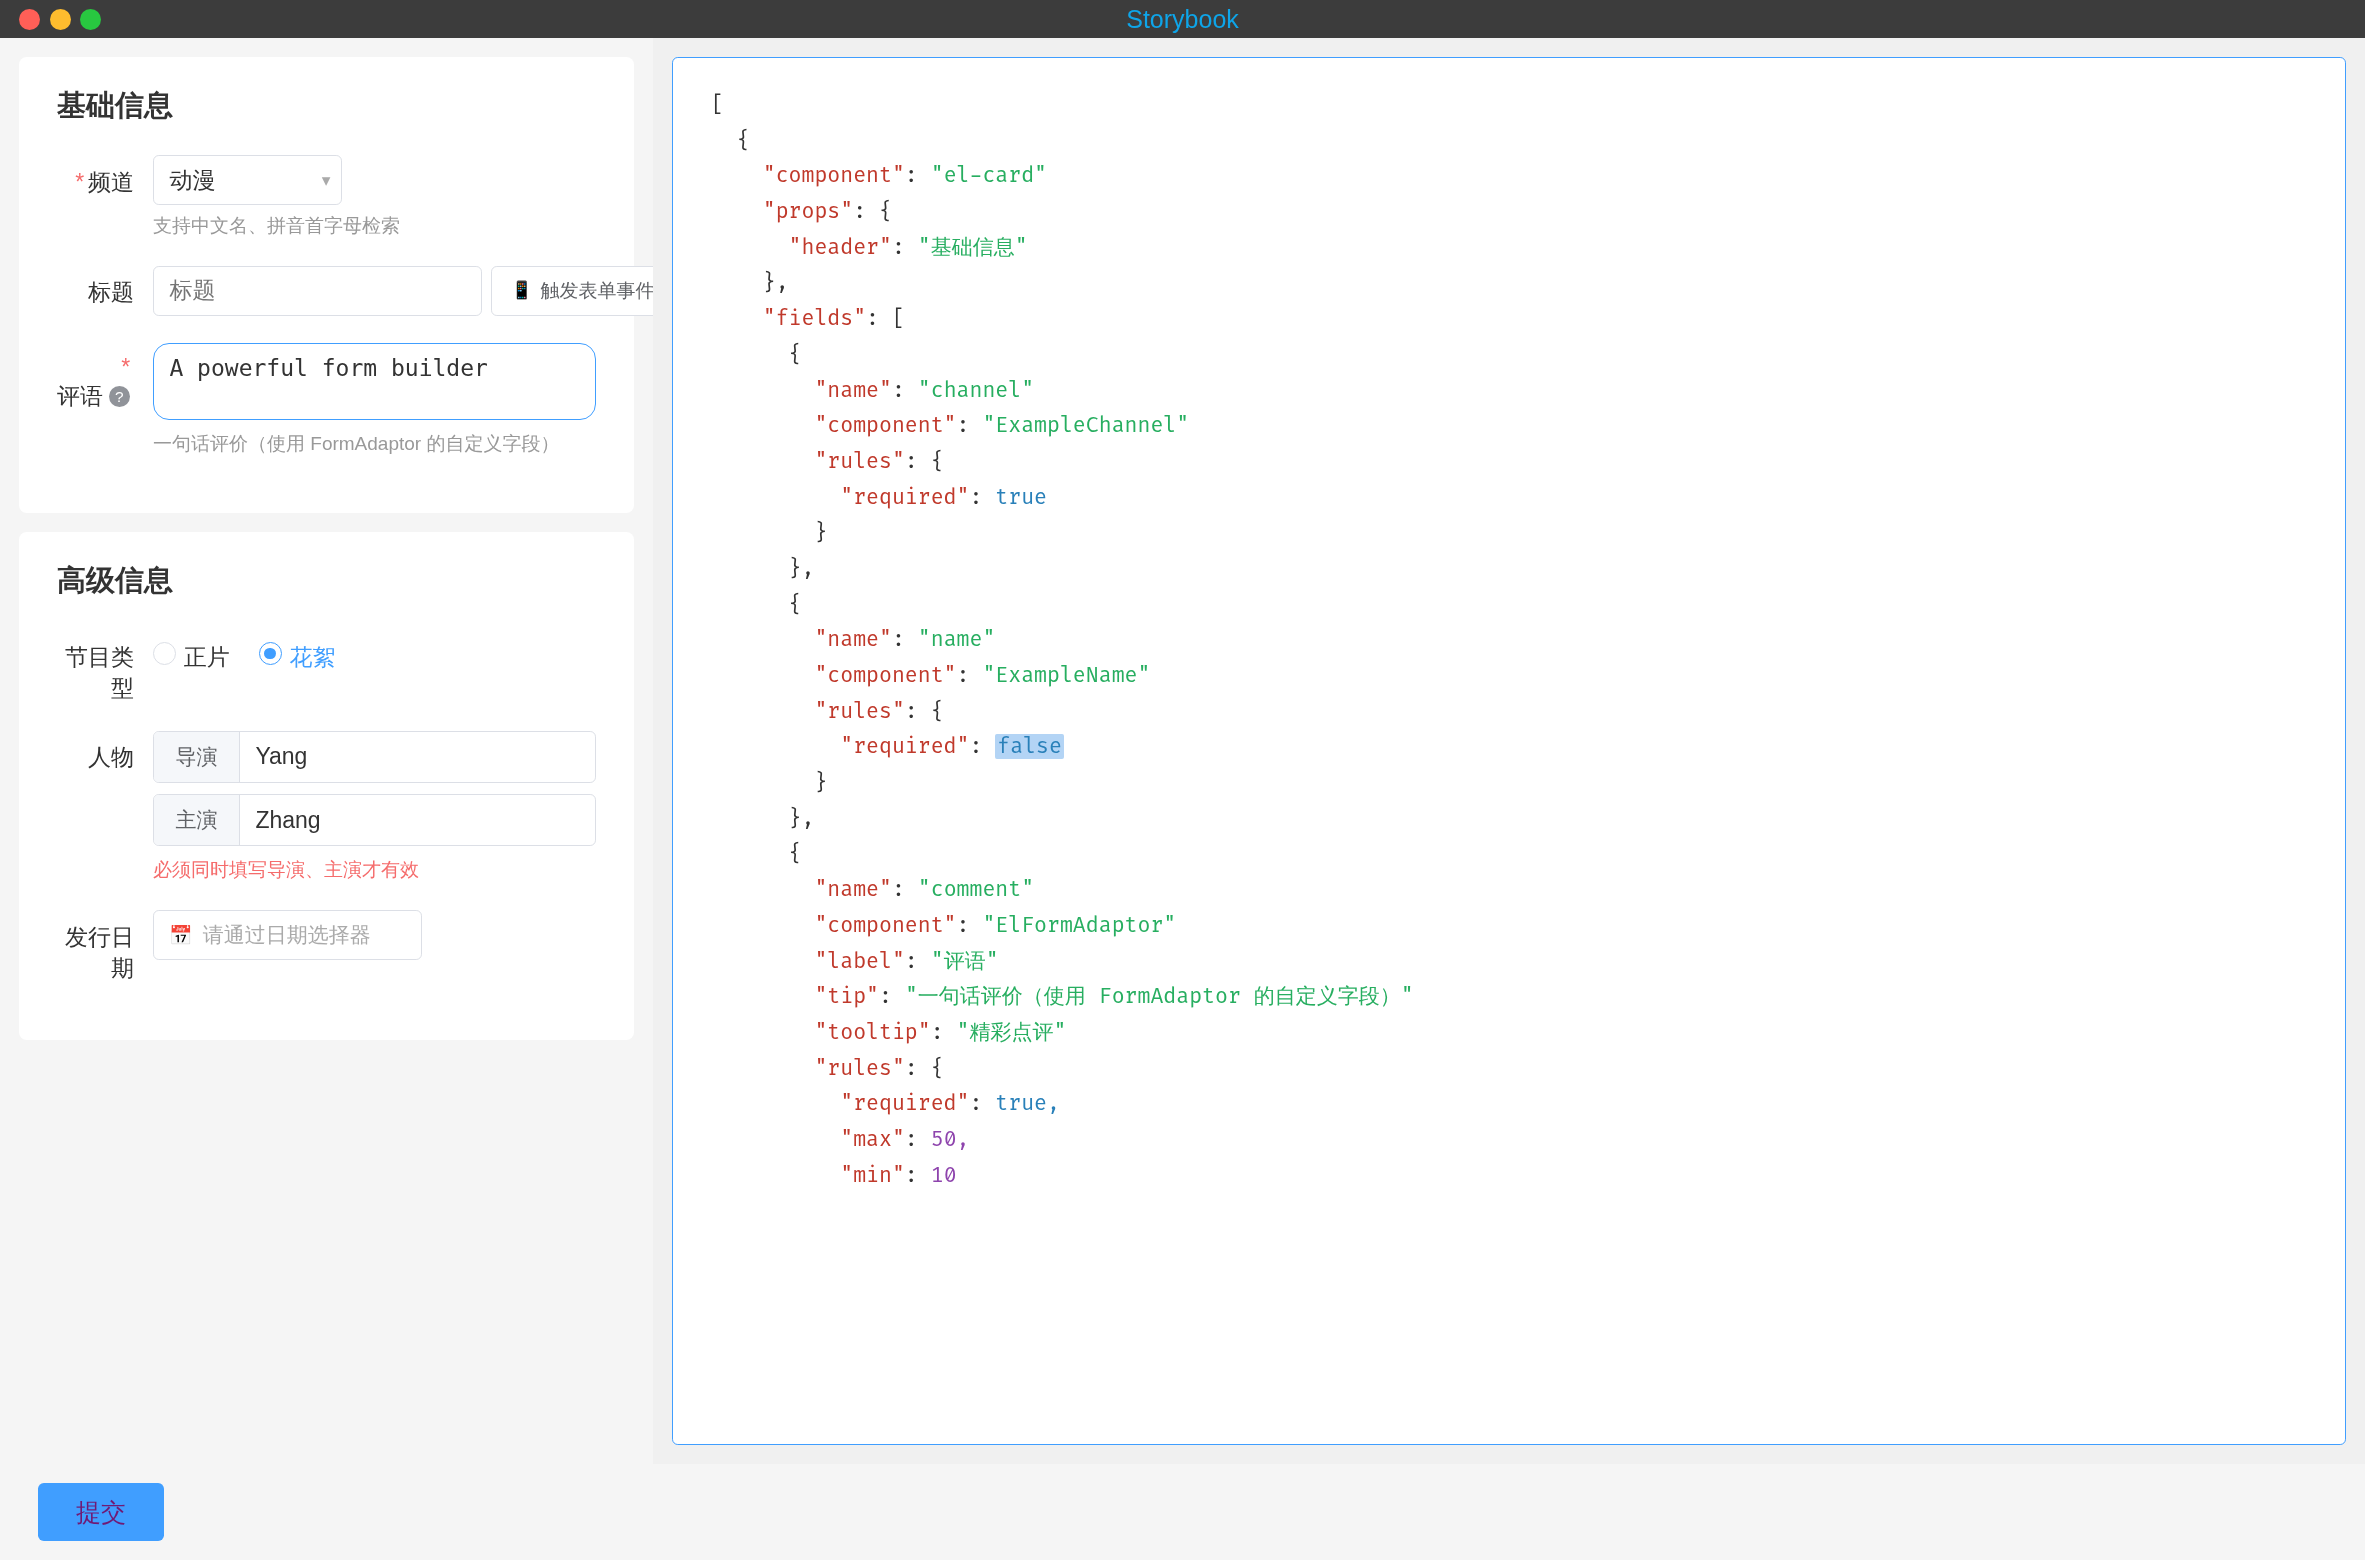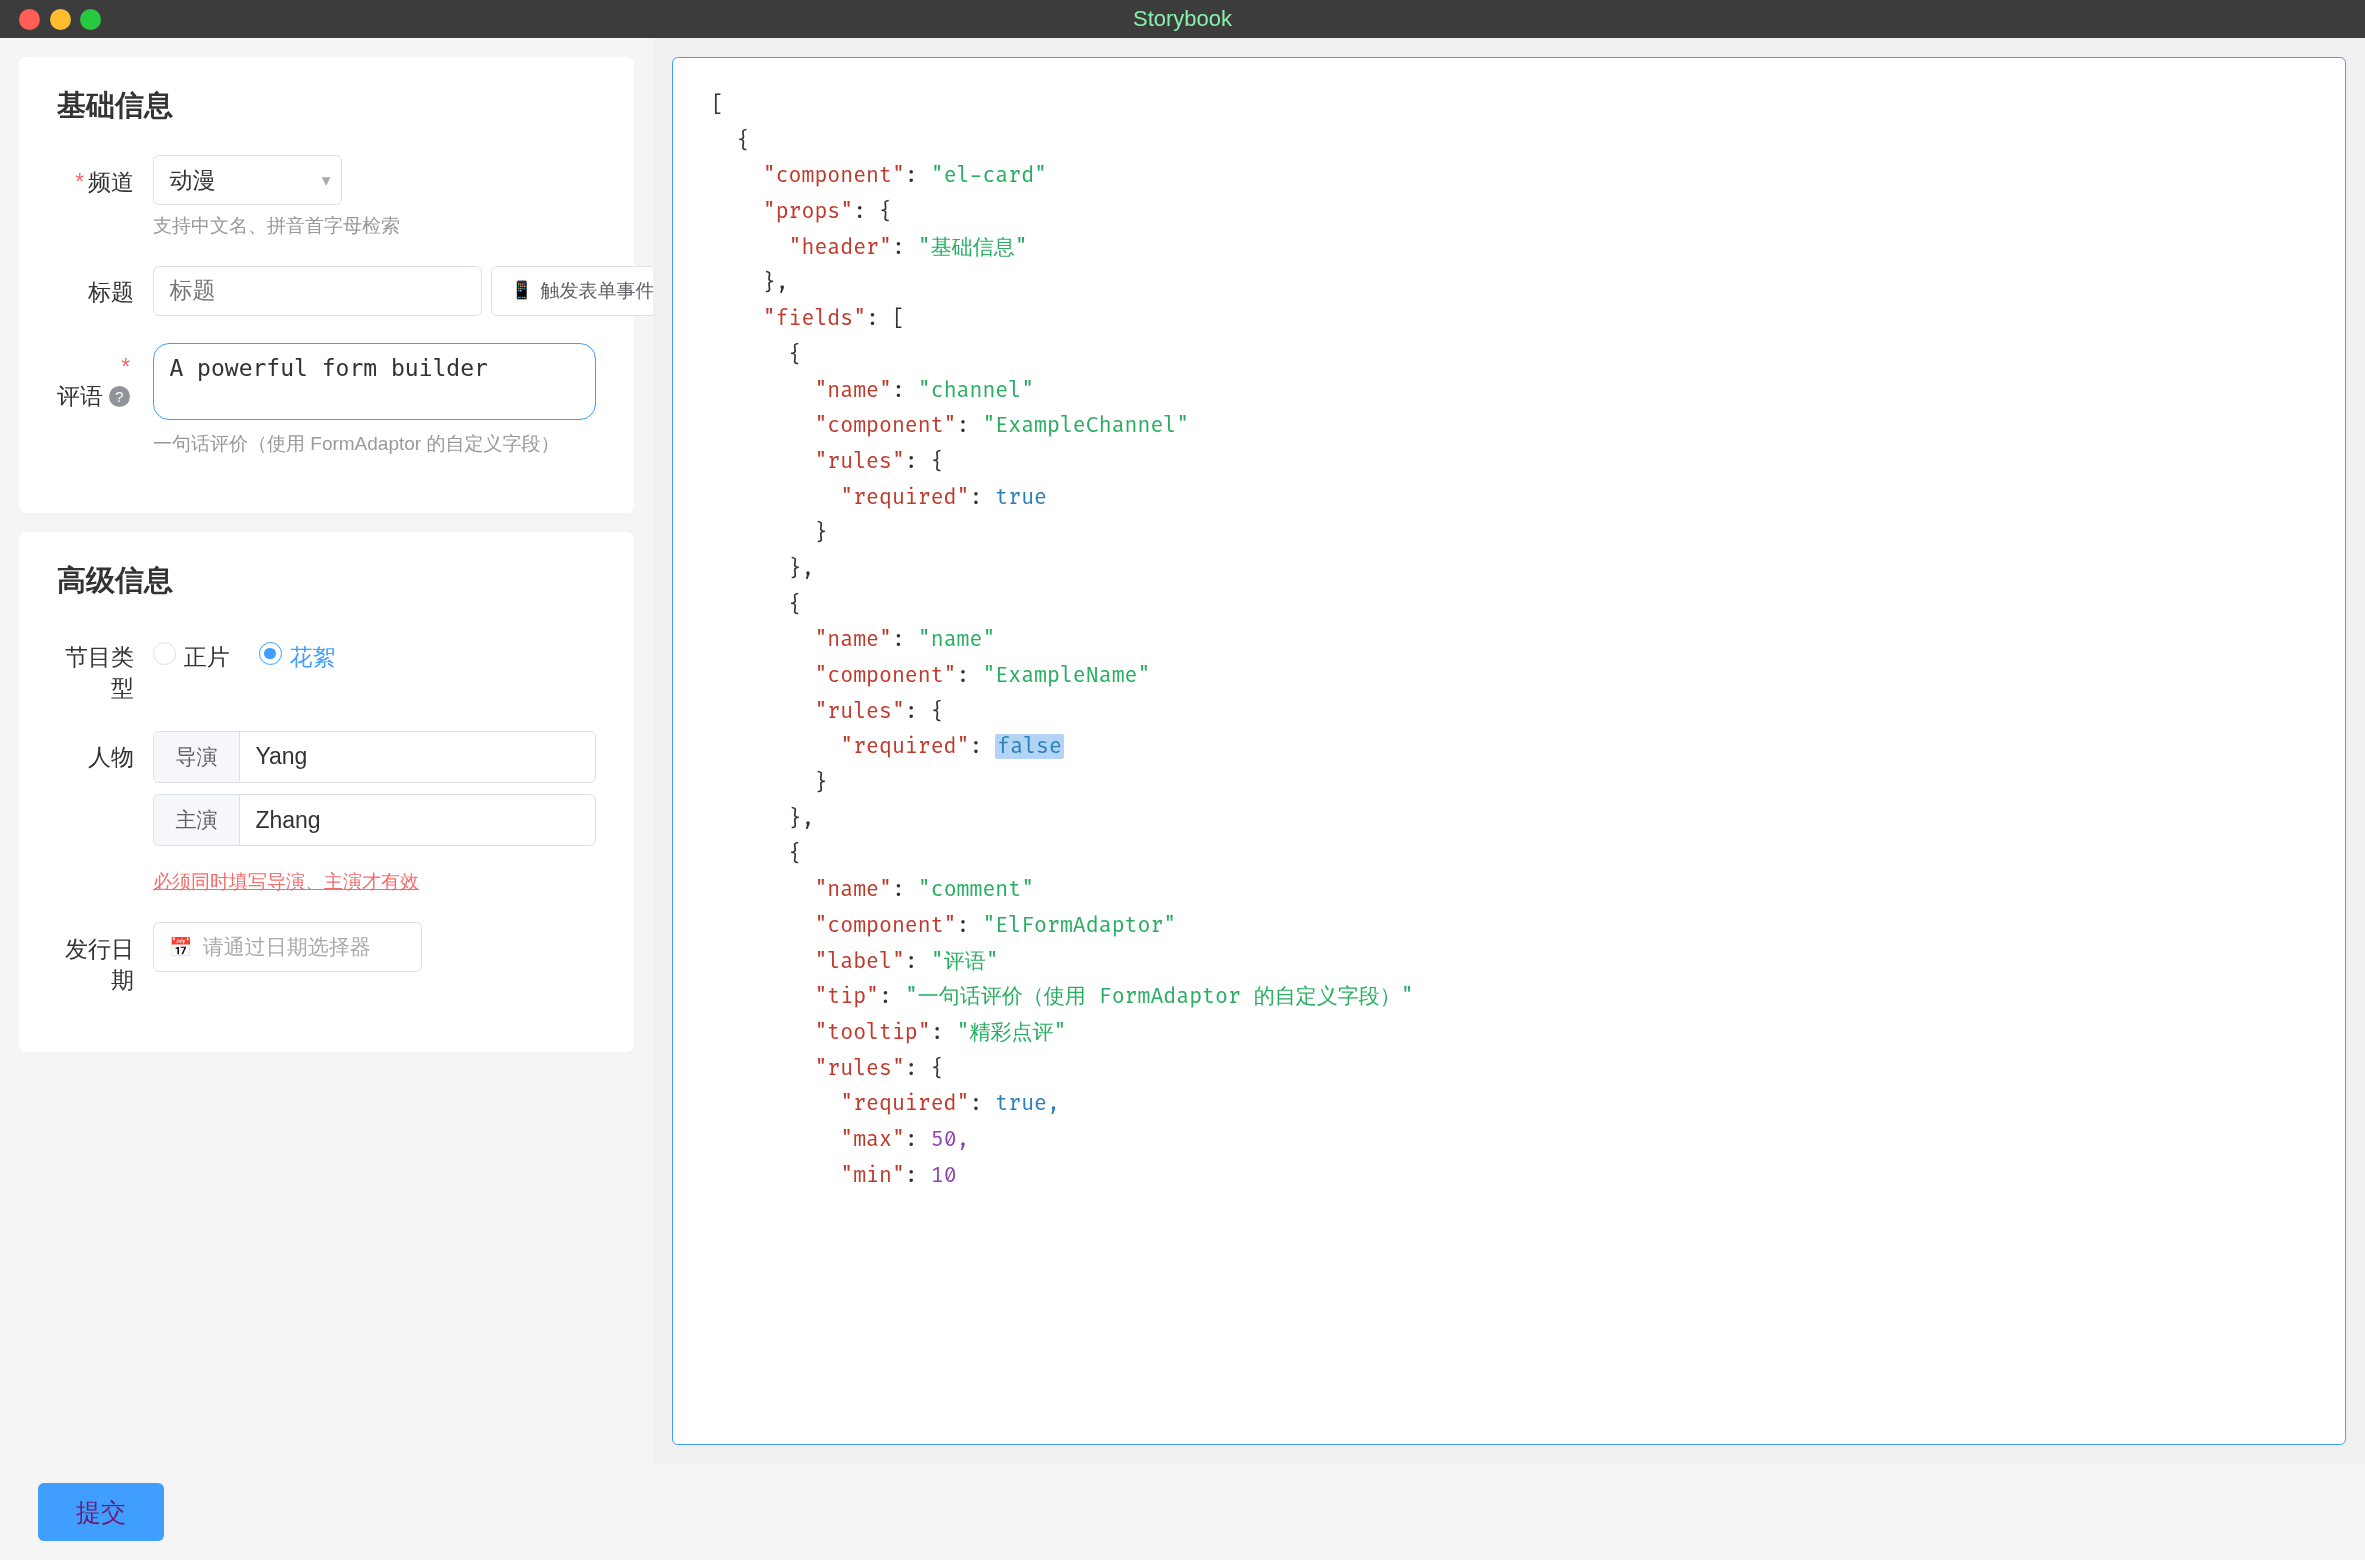--- a/index.html
+++ b/index.html
@@ -18,22 +18,22 @@
     .titlebar {
       height: 38px;
       background: #3c3c3c;
       display: flex;
       align-items: center;
       justify-content: center;
       position: relative;
       flex-shrink: 0;
     }
     .titlebar-title {
-      color: #86efac;
-      font-size: 22px;
+      color: #0ea5e9;
+      font-size: 25px;
     }
     .traffic-lights {
       position: absolute;
       left: 19px;
       display: flex;
       gap: 9.6px;
       align-items: center;
     }
     .traffic-light {
       width: 21px;
@@ -277,22 +277,21 @@
       border: none;
       background: transparent;
       font-size: 23px;
       color: #333;
       padding: 0 15.4px;
       outline: none;
     }
     .person-hint {
       font-size: 19px;
       color: #f56c6c;
-      margin-top: 23px;
-      text-decoration: underline;
+      margin-top: 11px;
     }
 
     
     .date-input {
       width: 269px;
       height: 50px;
       border: 1px solid #dcdfe6;
       border-radius: 5.8px;
       background: #fff;
       font-size: 21px;

